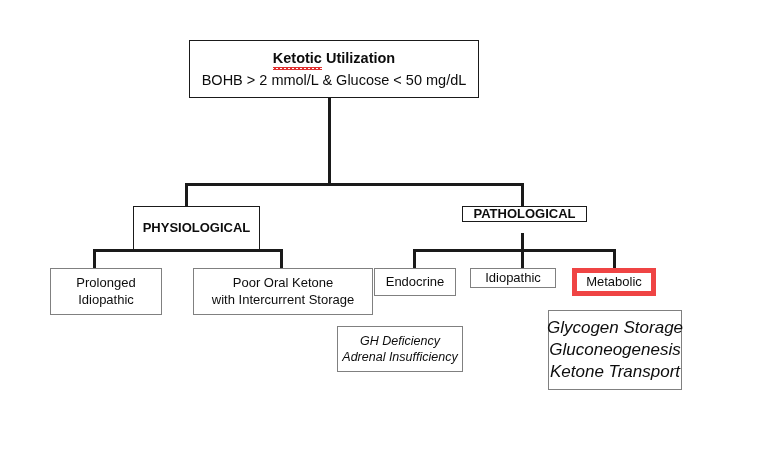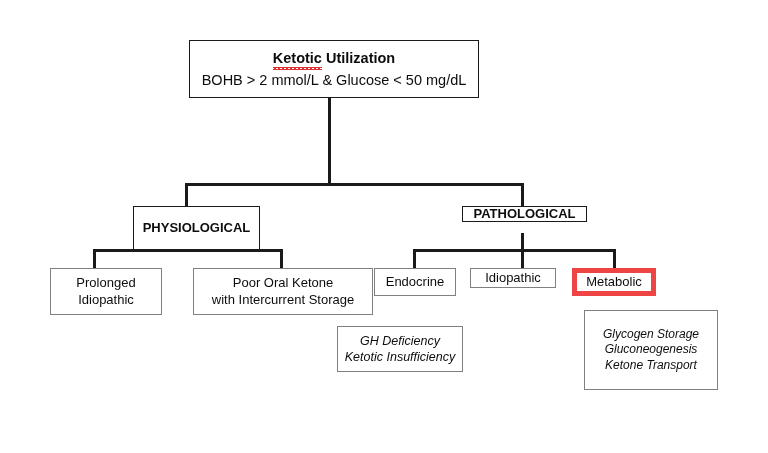--- a/index.html
+++ b/index.html
@@ -127,22 +127,22 @@
   <div class="node" style="left:470px; top:268px; width:86px; height:20px; font-size:13px;">
     <span class="line">Idiopathic</span>
   </div>
 
   <div class="node bold-border" style="left:572px; top:268px; width:84px; height:28px; font-size:13px;">
     <span class="line">Metabolic</span>
   </div>
 
   <div class="node" style="left:337px; top:326px; width:126px; height:46px; font-size:12.5px;text-align:center;">
     <span class="line italic-text">GH Deficiency</span>
-    <span class="line italic-text">Ketotic Insufficiency</span>
+    <span class="line italic-text">Adrenal Insufficiency</span>
   </div>
 
-  <div class="node" style="left:548px; top:310px; width:134px; height:80px; font-size:12px;margin-left:36px;">
+  <div class="node" style="left:548px; top:310px; width:134px; height:80px; font-size:17px;">
     <span class="line italic-text">Glycogen Storage</span>
     <span class="line italic-text">Gluconeogenesis</span>
     <span class="line italic-text">Ketone Transport</span>
   </div>
 
 </div>
 
 </body></html>

